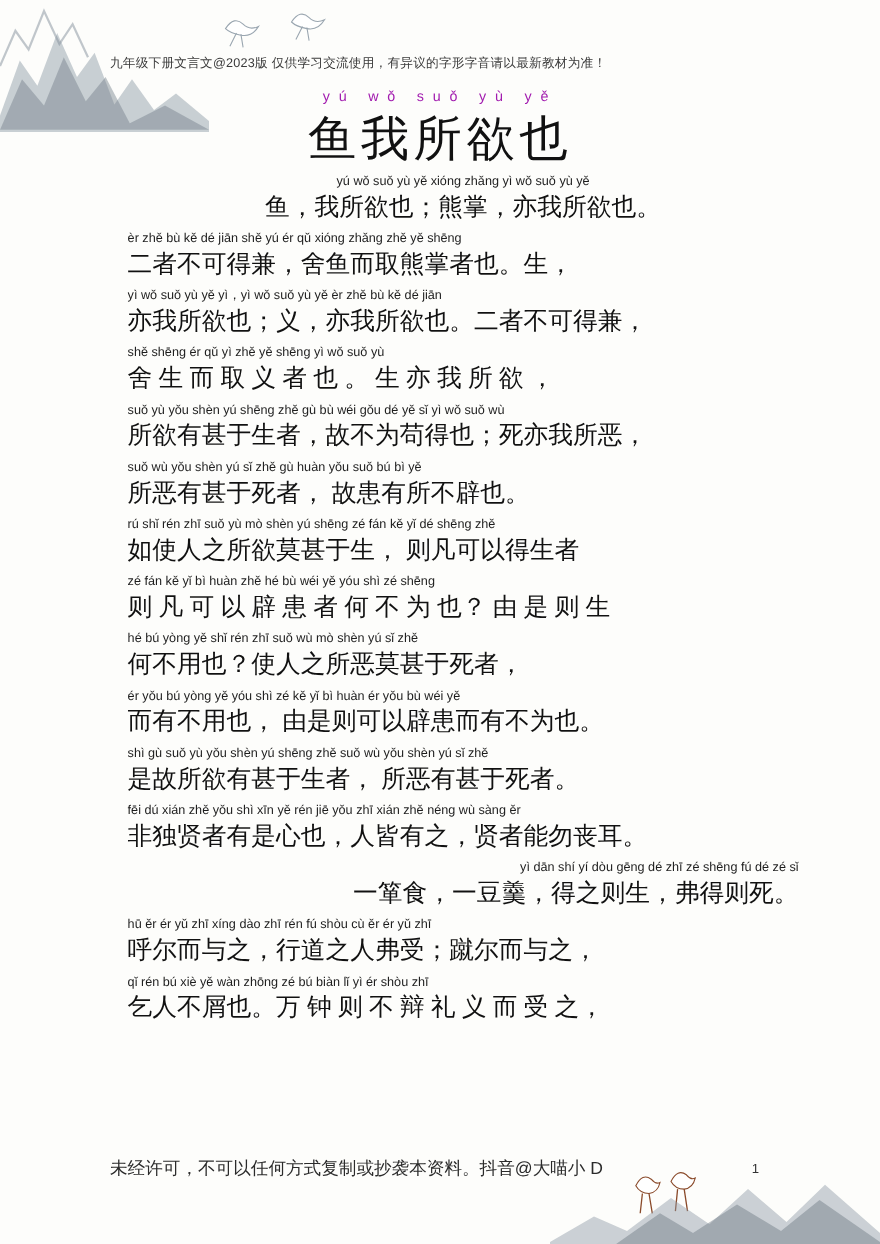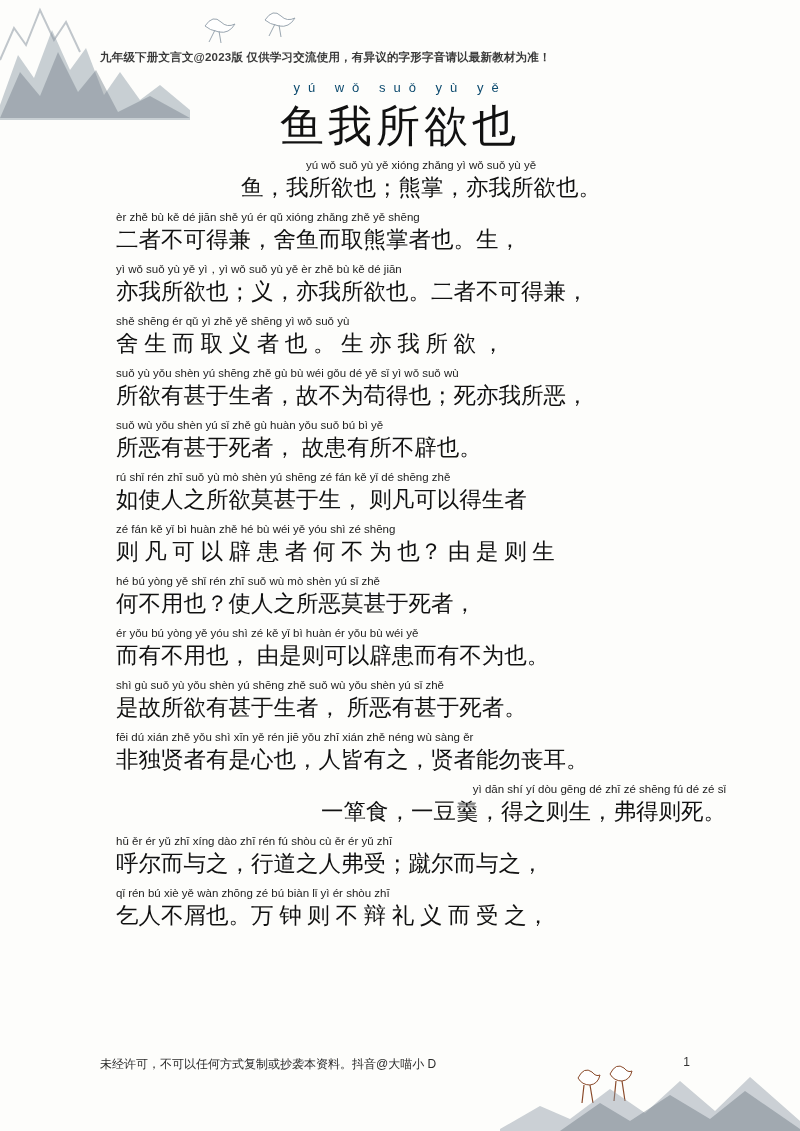--- a/index.html
+++ b/index.html
@@ -49,32 +49,31 @@
   }
   .header-note {
     position: absolute;
     left: 100px;
     top: 50px;
     font-size: 11.5px;
     color: #3a3a3a;
     font-family: "Liberation Sans", sans-serif;
     letter-spacing: 0.2px;
     white-space: nowrap;
-    font-weight: bold;
   }
   .title-block {
     position: absolute;
     top: 80px;
     left: 0;
     width: 800px;
     text-align: center;
   }
   .title-pinyin {
     font-size: 13px;
-    color: #0c4a6e;
+    color: #a21caf;
     letter-spacing: 8px;
     font-family: "Liberation Sans", sans-serif;
     margin-bottom: 2px;
   }
   .title-text {
     font-size: 44px;
     font-weight: normal;
     color: #111;
     letter-spacing: 4px;
     font-family: "Liberation Serif", serif;
@@ -111,21 +110,21 @@
   }
   
   .align-center .py-row, .align-center .hz-row { justify-content: center; }
   .align-right .py-row, .align-right .hz-row { justify-content: flex-end; }
   .align-left .py-row, .align-left .hz-row { justify-content: flex-start; }
 
   .footer-note {
     position: absolute;
     left: 100px;
     bottom: 58px;
-    font-size: 12px;
+    font-size: 16px;
     color: #2b2b2b;
     font-family: "Liberation Sans", sans-serif;
   }
   .page-number {
     position: absolute;
     right: 110px;
     bottom: 62px;
     font-size: 12px;
     color: #333;
     font-family: "Liberation Sans", sans-serif;

